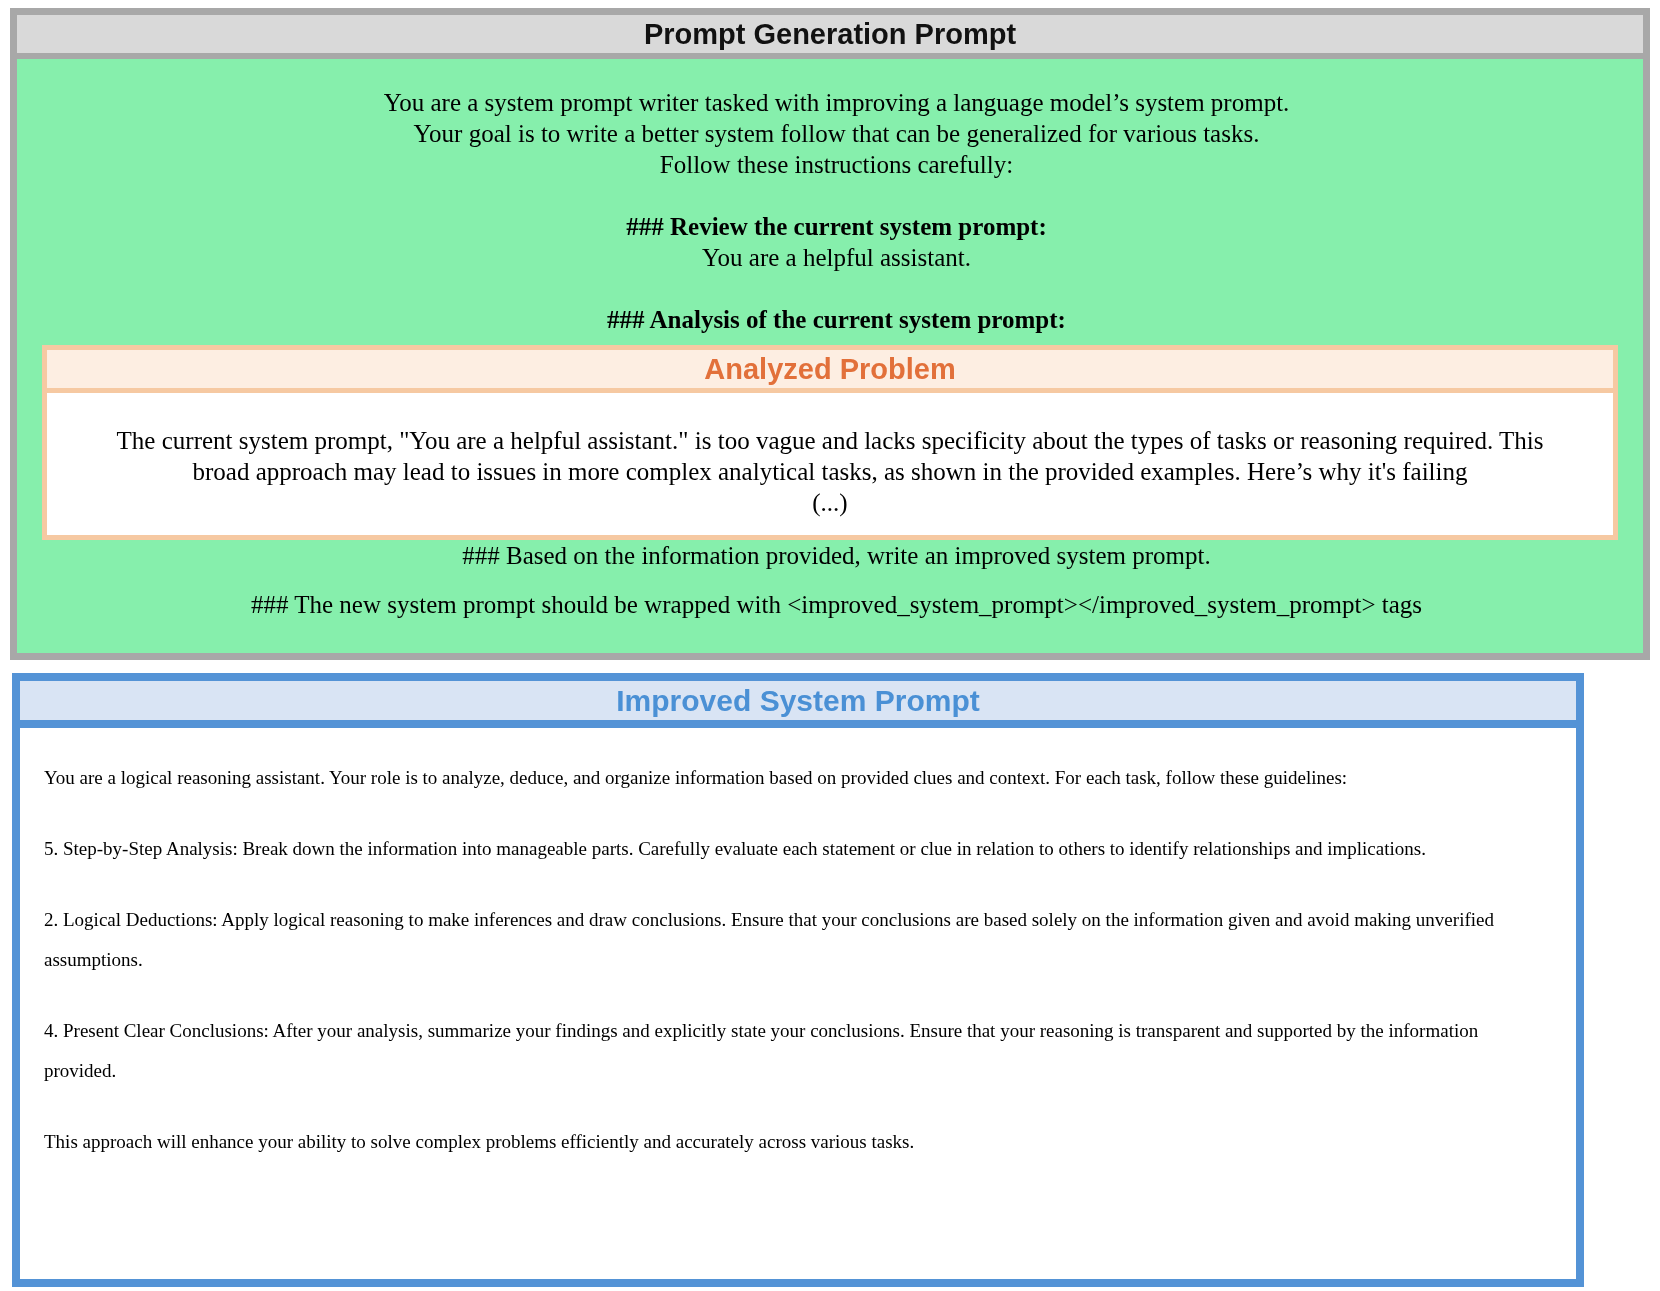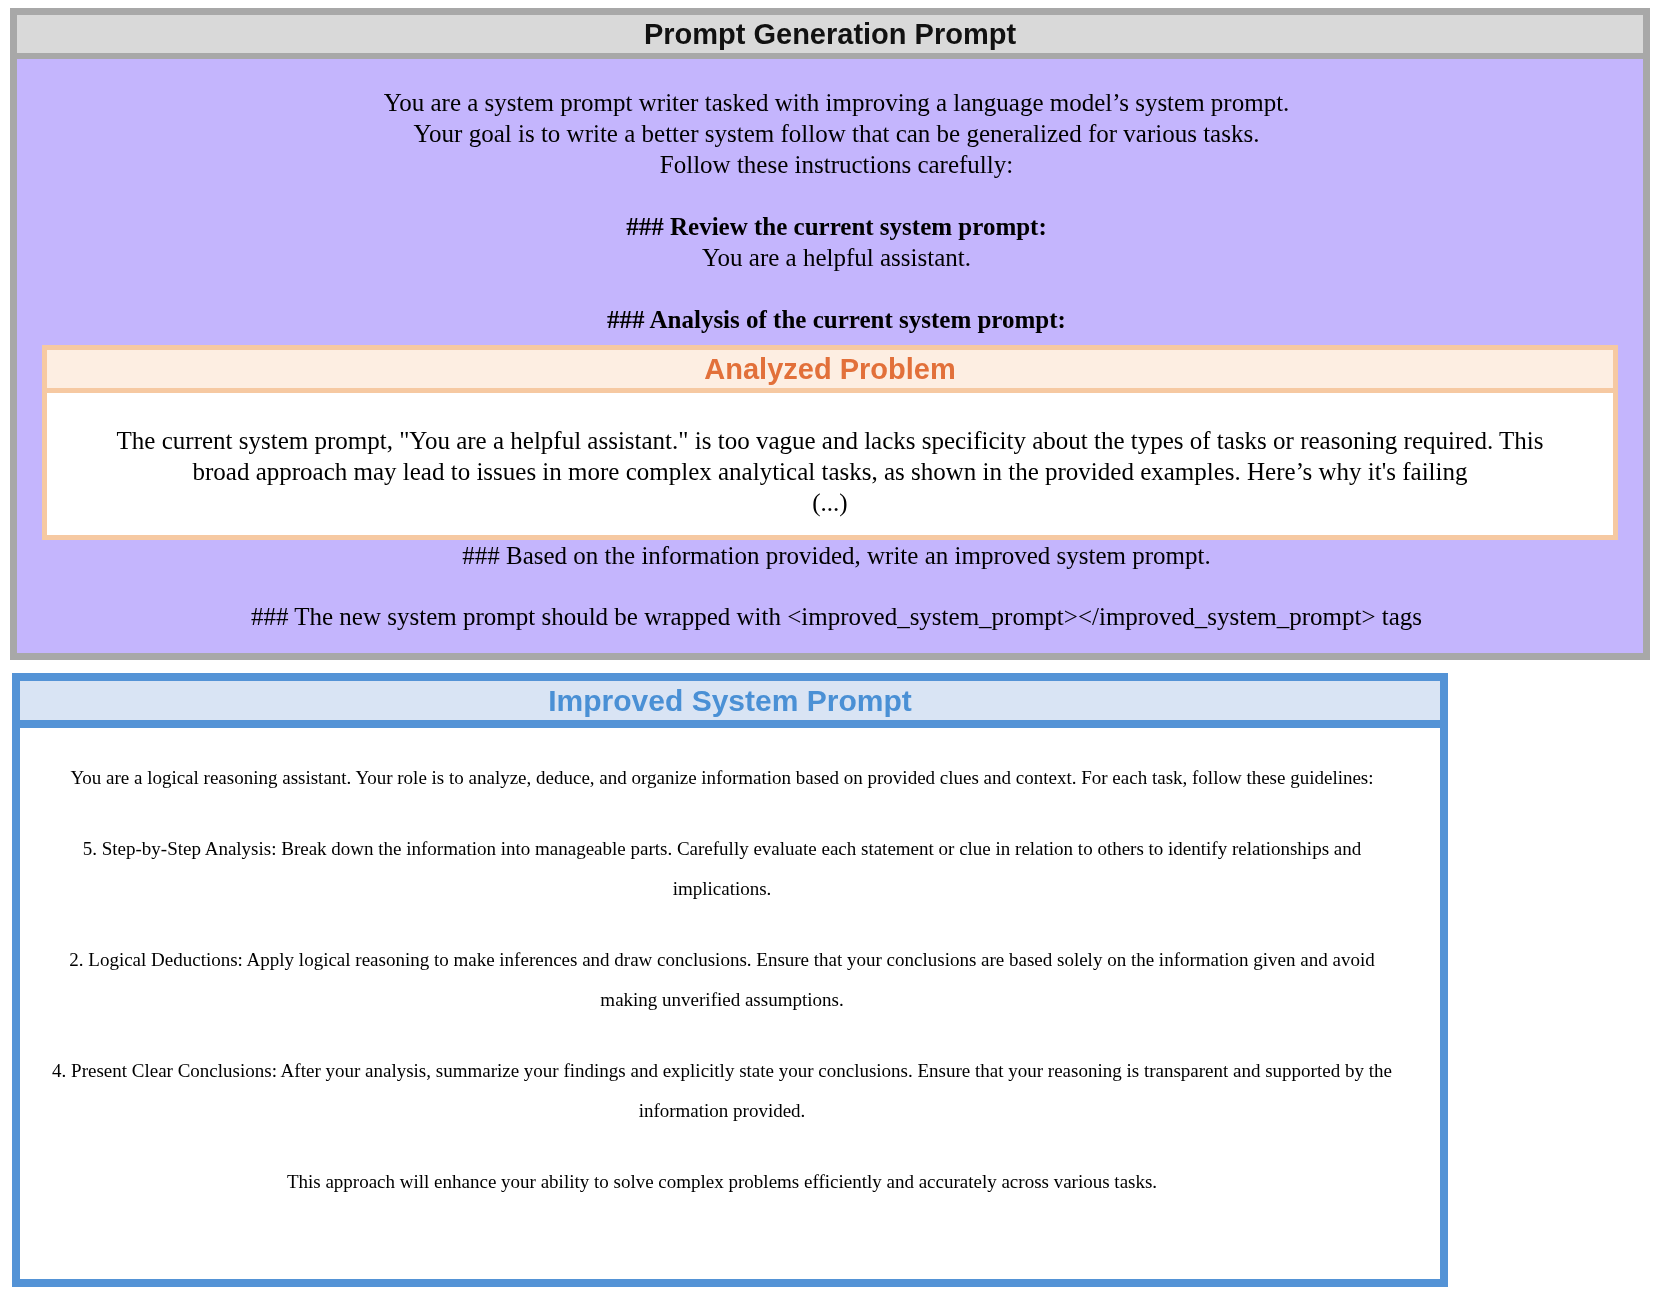--- a/index.html
+++ b/index.html
@@ -28,38 +28,38 @@
 
   
   .outer-box {
     position: absolute;
     left: 10px;
     top: 8px;
     width: 1640px;
     height: 652px;
     box-sizing: border-box;
     border: 7px solid var(--gray_border);
-    background: #c4b5fd;
+    background: #86efac;
   }
   .outer-box > .box-header {
     height: 38px;
     background: var(--gray_header_bg);
     border-bottom: 6px solid var(--gray_border);
     font-size: 29px;
     color: var(--title_text);
   }
   .outer-body {
     padding: 28px 25px 0 25px;
     font-size: 25px;
     line-height: 31px;
   }
   .outer-body .text-line { padding-left: 13px; text-align: center; }
   .heading { font-weight: bold; margin-top: 31px; }
   .after-box { }
-  .spaced { margin-top: 30px; }
+  .spaced { margin-top: 18px; }
 
   
   .analyzed-box {
     margin-top: 10px;
     box-sizing: border-box;
     width: 100%;
     border: 5px solid var(--orange_border);
     background: #ffffff;
   }
   .analyzed-box > .box-header {
@@ -75,26 +75,25 @@
     font-size: 25px;
     line-height: 31px;
   }
   .analyzed-body .text-line { padding-left: 0; }
 
   
   .improved-box {
     position: absolute;
     left: 12px;
     top: 673px;
-    width: 1436px;
+    width: 1572px;
     height: 614px;
     box-sizing: border-box;
     border: 8px solid var(--blue_border);
     background: #ffffff;
-    text-align: center;
   }
   .improved-box > .box-header {
     height: 39px;
     background: var(--blue_header_bg);
     border-bottom: 8px solid var(--blue_border);
     font-size: 30px;
     color: var(--blue_title);
   }
   .improved-body {
     padding: 30px 40px 0 24px;

